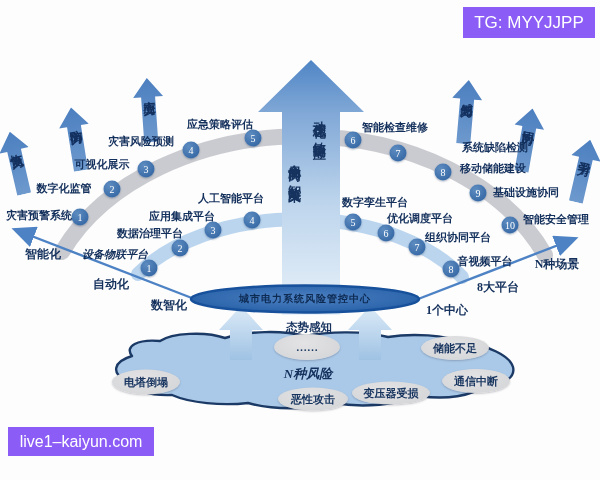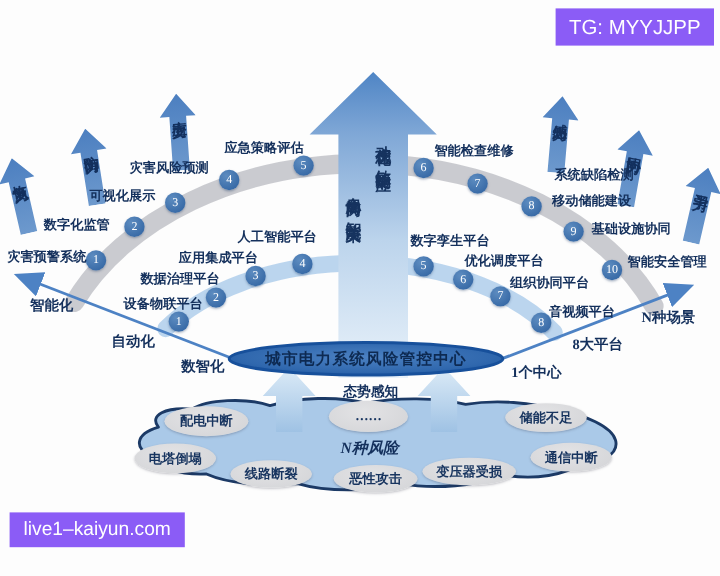--- a/index.html
+++ b/index.html
@@ -19,21 +19,21 @@
         writing-mode:vertical-rl;text-orientation:upright;
         color:#13305e;font-weight:bold;font-size:12.5px;letter-spacing:1px;}
   .big-vtext{position:absolute;writing-mode:vertical-rl;text-orientation:upright;
         color:#16335f;font-weight:bold;font-size:13px;letter-spacing:1.5px;}
   .bubble{position:absolute;transform:translate(-50%,-50%);border-radius:50%;
         background:radial-gradient(ellipse at 45% 35%, #e3e3e5, #d2d3d6);
         box-shadow:0 1px 2px rgba(40,40,60,.25);
         display:flex;align-items:center;justify-content:center;
         color:#17345f;font-weight:bold;font-size:11px;white-space:nowrap;}
   .hub-text{position:absolute;transform:translate(-50%,-50%);color:#0d2a52;
-        font-weight:bold;font-size:13px;letter-spacing:1px;white-space:nowrap;}
+        font-weight:bold;font-size:10px;letter-spacing:1px;white-space:nowrap;}
   .watermark{position:absolute;background:#8b5cf6;color:#fff;
         font-family:"Liberation Sans","DejaVu Sans",sans-serif;
         display:flex;align-items:center;justify-content:center;white-space:nowrap;}
 </style>
 </head>
 <body>
 
 <div id="stage">
 
   <svg id="bg" width="600" height="480" viewBox="0 0 600 480">
@@ -157,21 +157,21 @@
 
   <div class="node" style="left:149px;top:268px;">1</div>
   <div class="node" style="left:180px;top:248px;">2</div>
   <div class="node" style="left:213px;top:230px;">3</div>
   <div class="node" style="left:252px;top:220px;">4</div>
   <div class="node" style="left:353px;top:222px;">5</div>
   <div class="node" style="left:386px;top:233px;">6</div>
   <div class="node" style="left:417px;top:247px;">7</div>
   <div class="node" style="left:451px;top:269px;">8</div>
 
-  <div class="lbl" style="left:136px;top:254px;">设备物联平台</div>
+  <div class="lbl" style="left:115px;top:254px;font-style:italic;">设备物联平台</div>
   <div class="lbl" style="left:150px;top:233px;">数据治理平台</div>
   <div class="lbl" style="left:182px;top:216px;">应用集成平台</div>
   <div class="lbl" style="left:231px;top:198px;">人工智能平台</div>
   <div class="lbl" style="left:375px;top:202px;">数字孪生平台</div>
   <div class="lbl" style="left:420px;top:218px;">优化调度平台</div>
   <div class="lbl" style="left:458px;top:237px;">组织协同平台</div>
   <div class="lbl" style="left:485px;top:261px;">音视频平台</div>
 
   <div class="lbl axis-lbl" style="left:43px;top:254px;">智能化</div>
   <div class="lbl axis-lbl" style="left:111px;top:284px;">自动化</div>
@@ -181,23 +181,21 @@
   <div class="lbl axis-lbl" style="left:498px;top:287px;">8大平台</div>
   <div class="lbl axis-lbl" style="left:447px;top:310px;">1个中心</div>
 
   <div class="hub-text" style="left:305px;top:299px;">城市电力系统风险管控中心</div>
 
   <div class="lbl" style="left:309px;top:328px;font-size:11.5px;">态势感知</div>
   <div class="bubble" style="left:307px;top:347px;width:66px;height:26px;">……</div>
 
   <div class="lbl" style="left:308px;top:373px;font-size:13px;font-style:italic;">N种风险</div>
 
-  <div class="bubble" style="left:172px;top:351px;width:70px;height:25px;">配电中断</div>
   <div class="bubble" style="left:146px;top:382px;width:68px;height:25px;">电塔倒塌</div>
-  <div class="bubble" style="left:226px;top:395px;width:68px;height:23px;">线路断裂</div>
   <div class="bubble" style="left:313px;top:399px;width:70px;height:23px;">恶性攻击</div>
   <div class="bubble" style="left:391px;top:393px;width:78px;height:23px;">变压器受损</div>
   <div class="bubble" style="left:455px;top:348px;width:68px;height:24px;">储能不足</div>
   <div class="bubble" style="left:476px;top:381px;width:68px;height:24px;">通信中断</div>
 
   <div class="watermark" style="left:463px;top:7px;width:132px;height:31px;font-size:17px;">TG: MYYJJPP</div>
   <div class="watermark" style="left:8px;top:427px;width:146px;height:29px;font-size:16px;">live1–kaiyun.com</div>
 
 </div>
 

